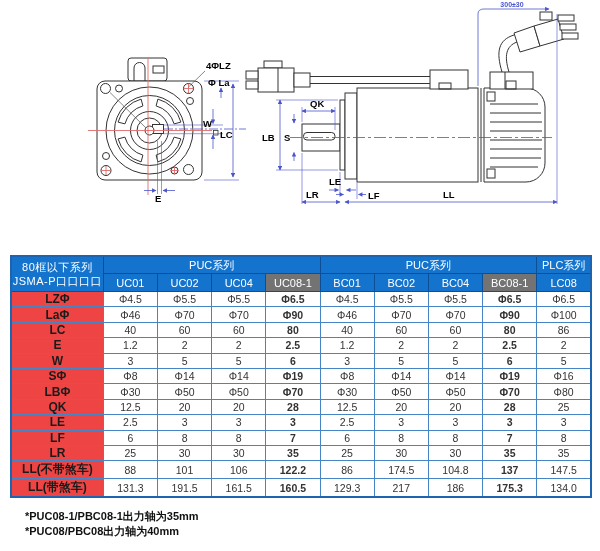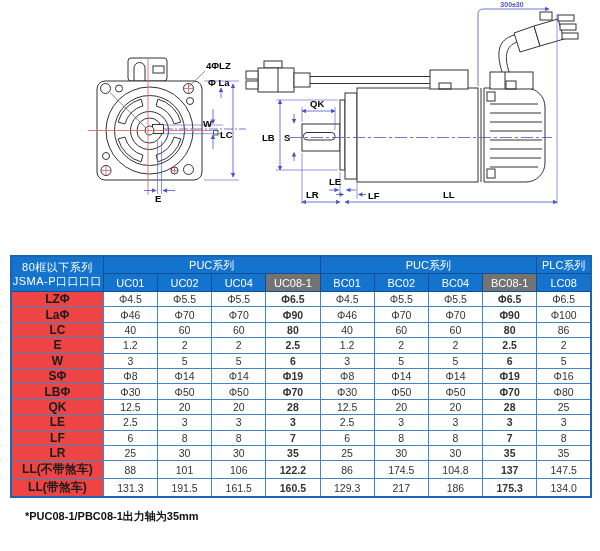--- a/index.html
+++ b/index.html
@@ -375,13 +375,14 @@
         <td>186</td>
         <td class="bc">175.3</td>
         <td>134.0</td>
       </tr>
     </tbody>
   </table>
 </div>
 
 <div class="footnotes">
   <div>*PUC08-1/PBC08-1出力轴为35mm</div>
+  <div>*PUC08/PBC08出力轴为40mm</div>
 </div>
 
 </body></html>

